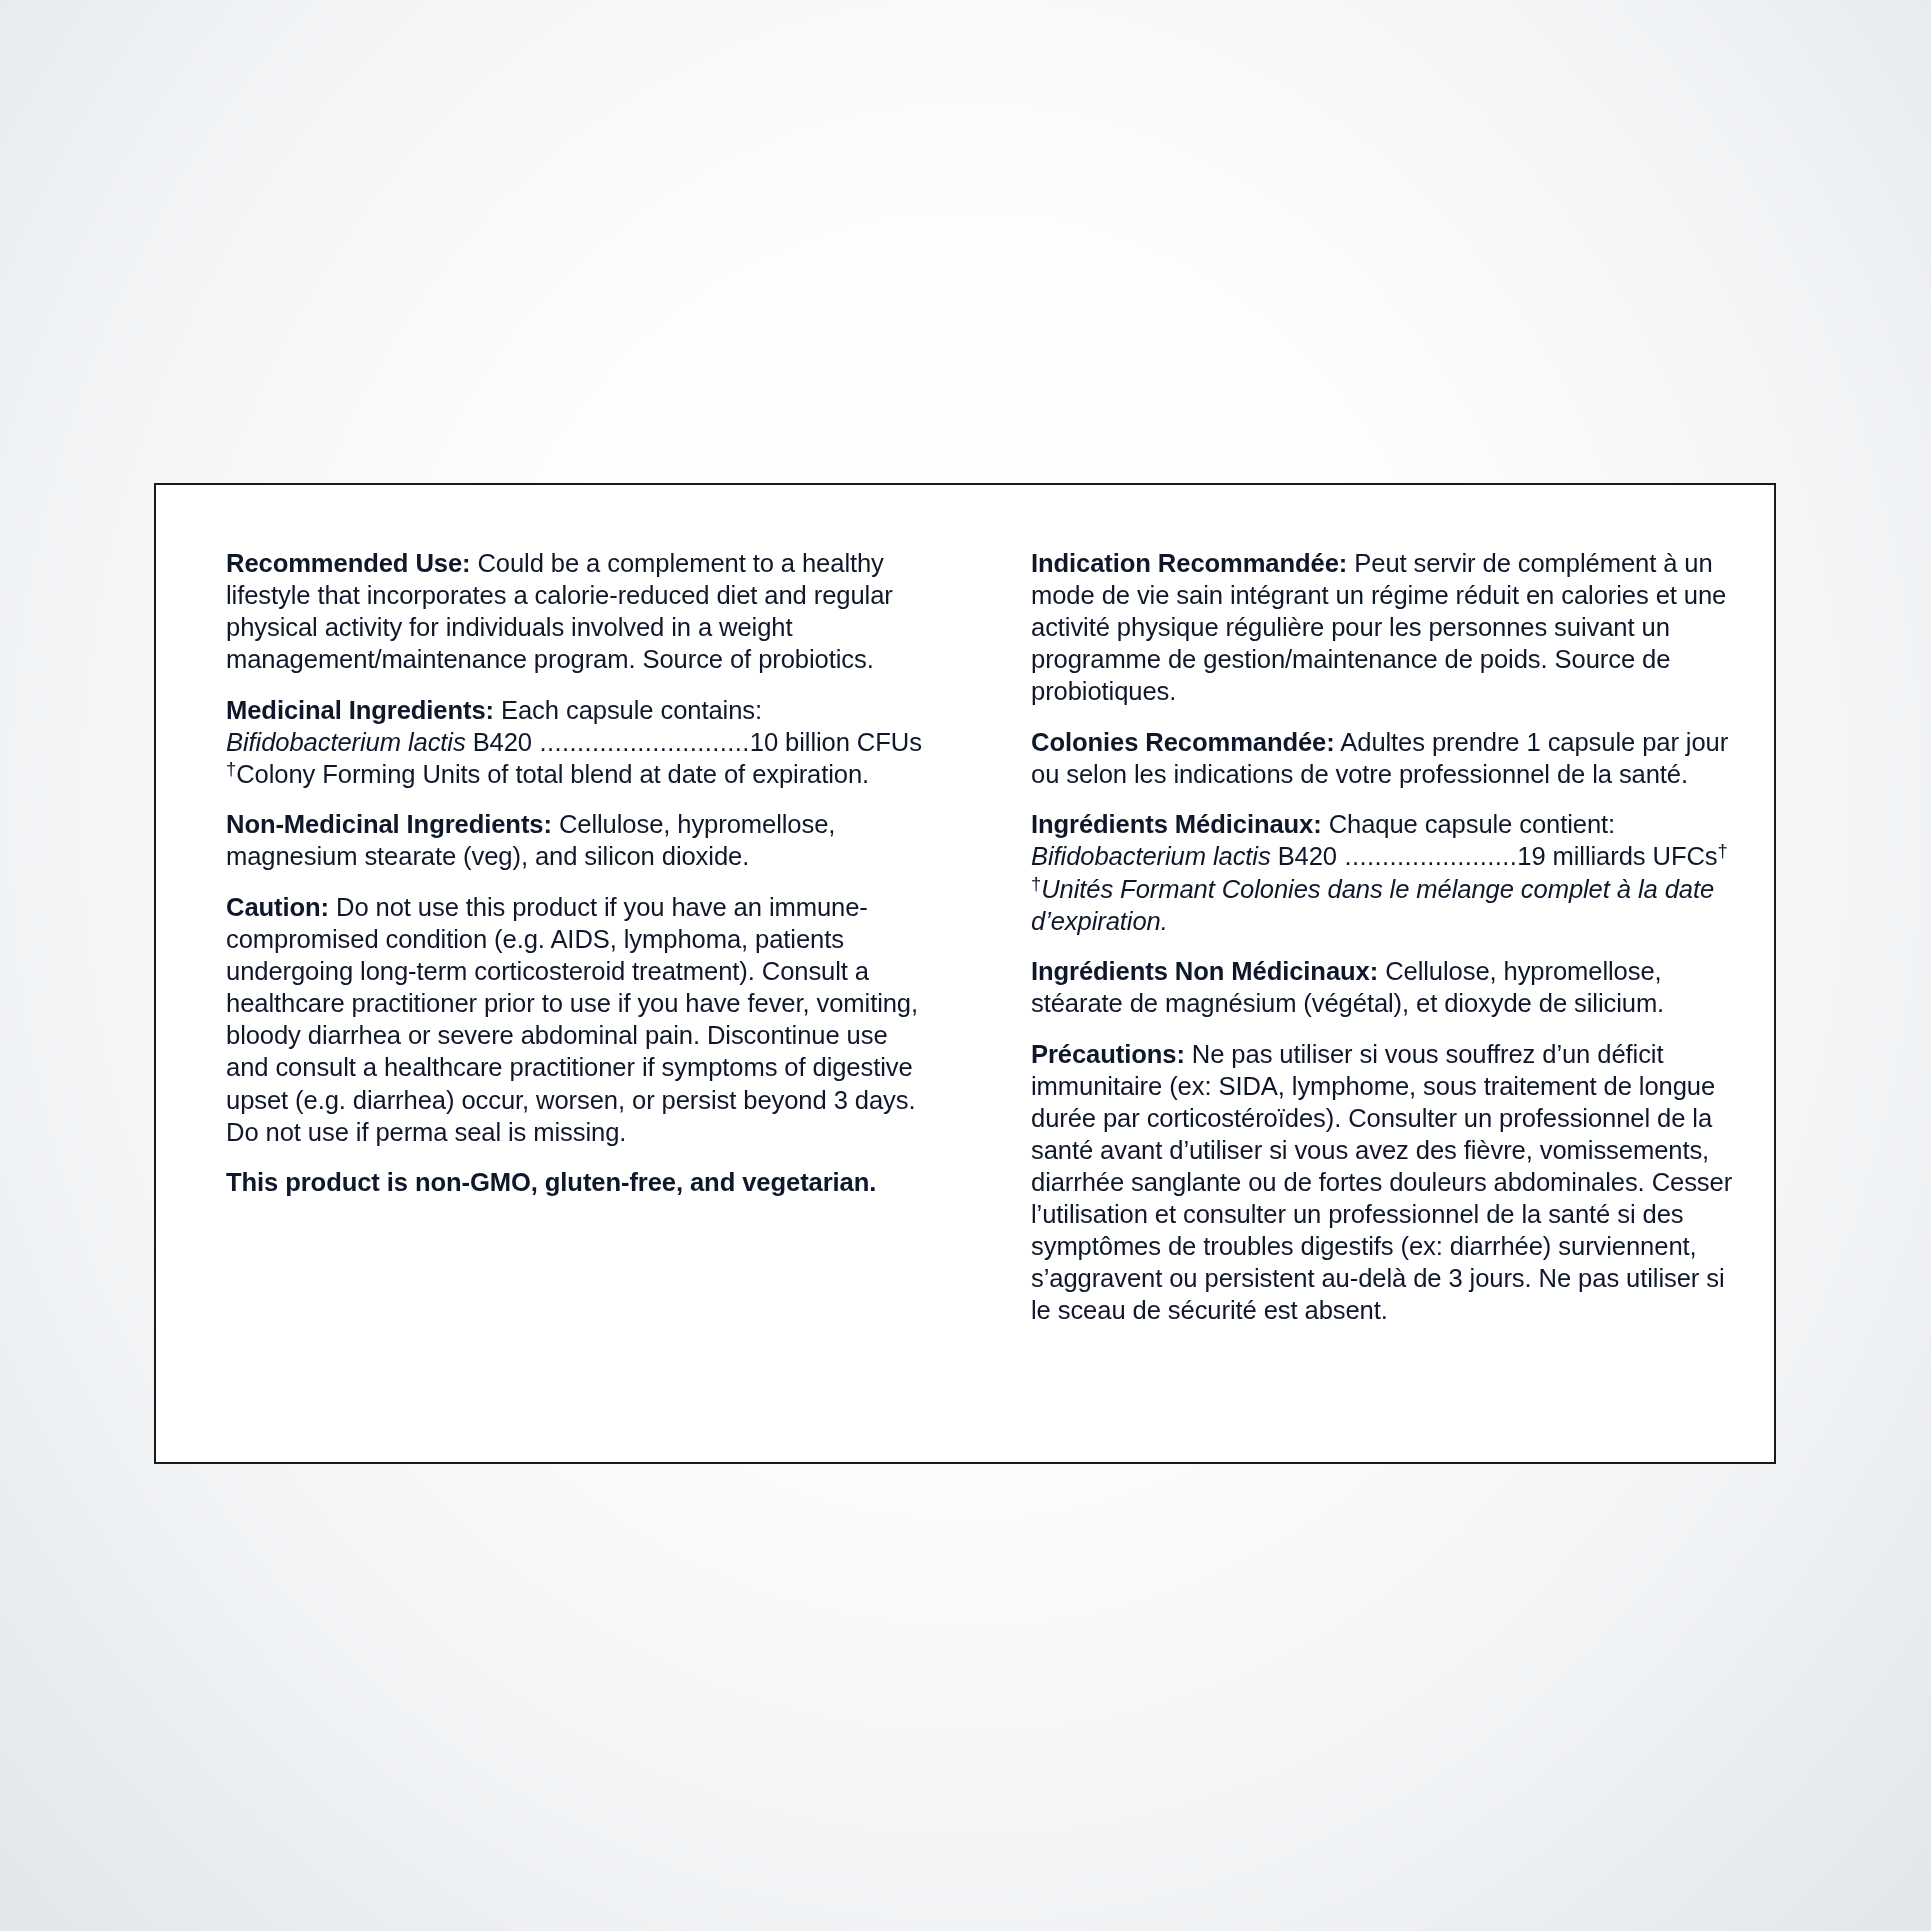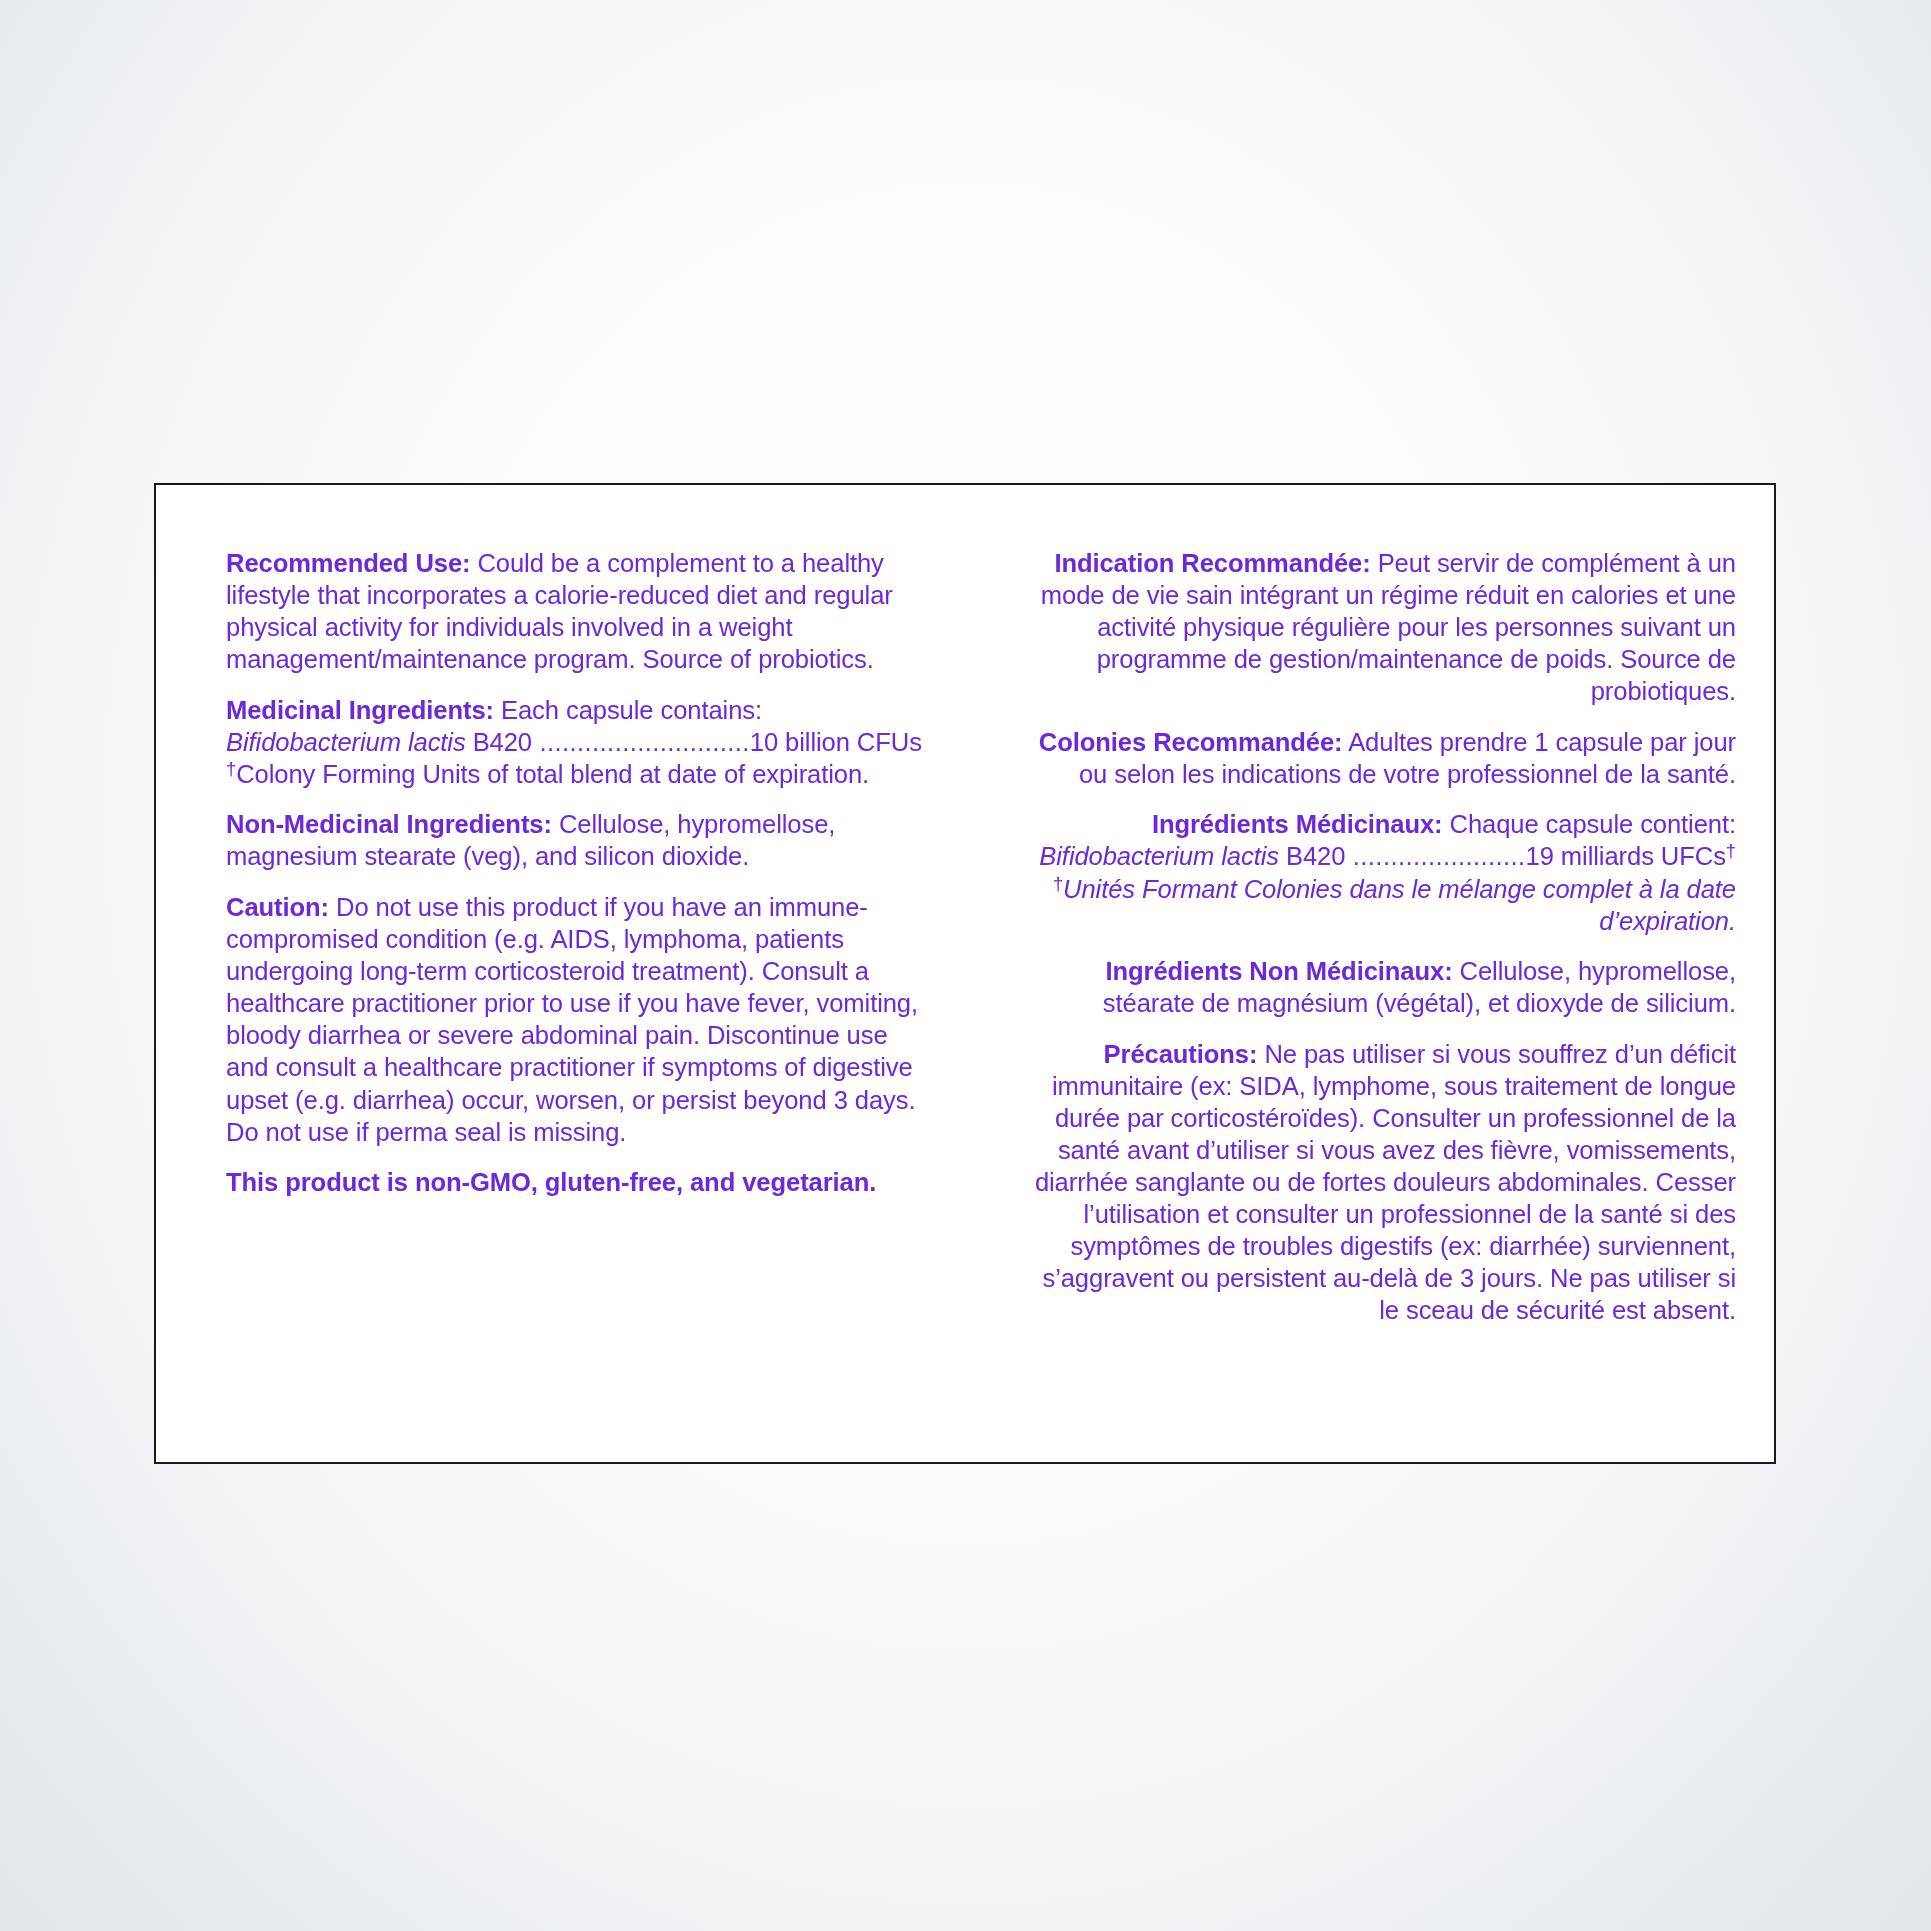--- a/index.html
+++ b/index.html
@@ -35,28 +35,27 @@
     gap: 106px;
   }
 
   .col {
     width: 699px;
     flex: 0 0 auto;
   }
 
   .col-right {
     width: 705px;
-    text-align: right;
   }
 
   p.block {
     margin: 0 0 18.3px 0;
     font-size: 25.6px;
     line-height: 1.255;
-    color: #6d28d9;
+    color: #0f172a;
     letter-spacing: -0.1px;
   }
 
   p.block:last-child {
     margin-bottom: 0;
     margin-top: 15px;
   }
 
   .lbl {
     font-weight: bold;

